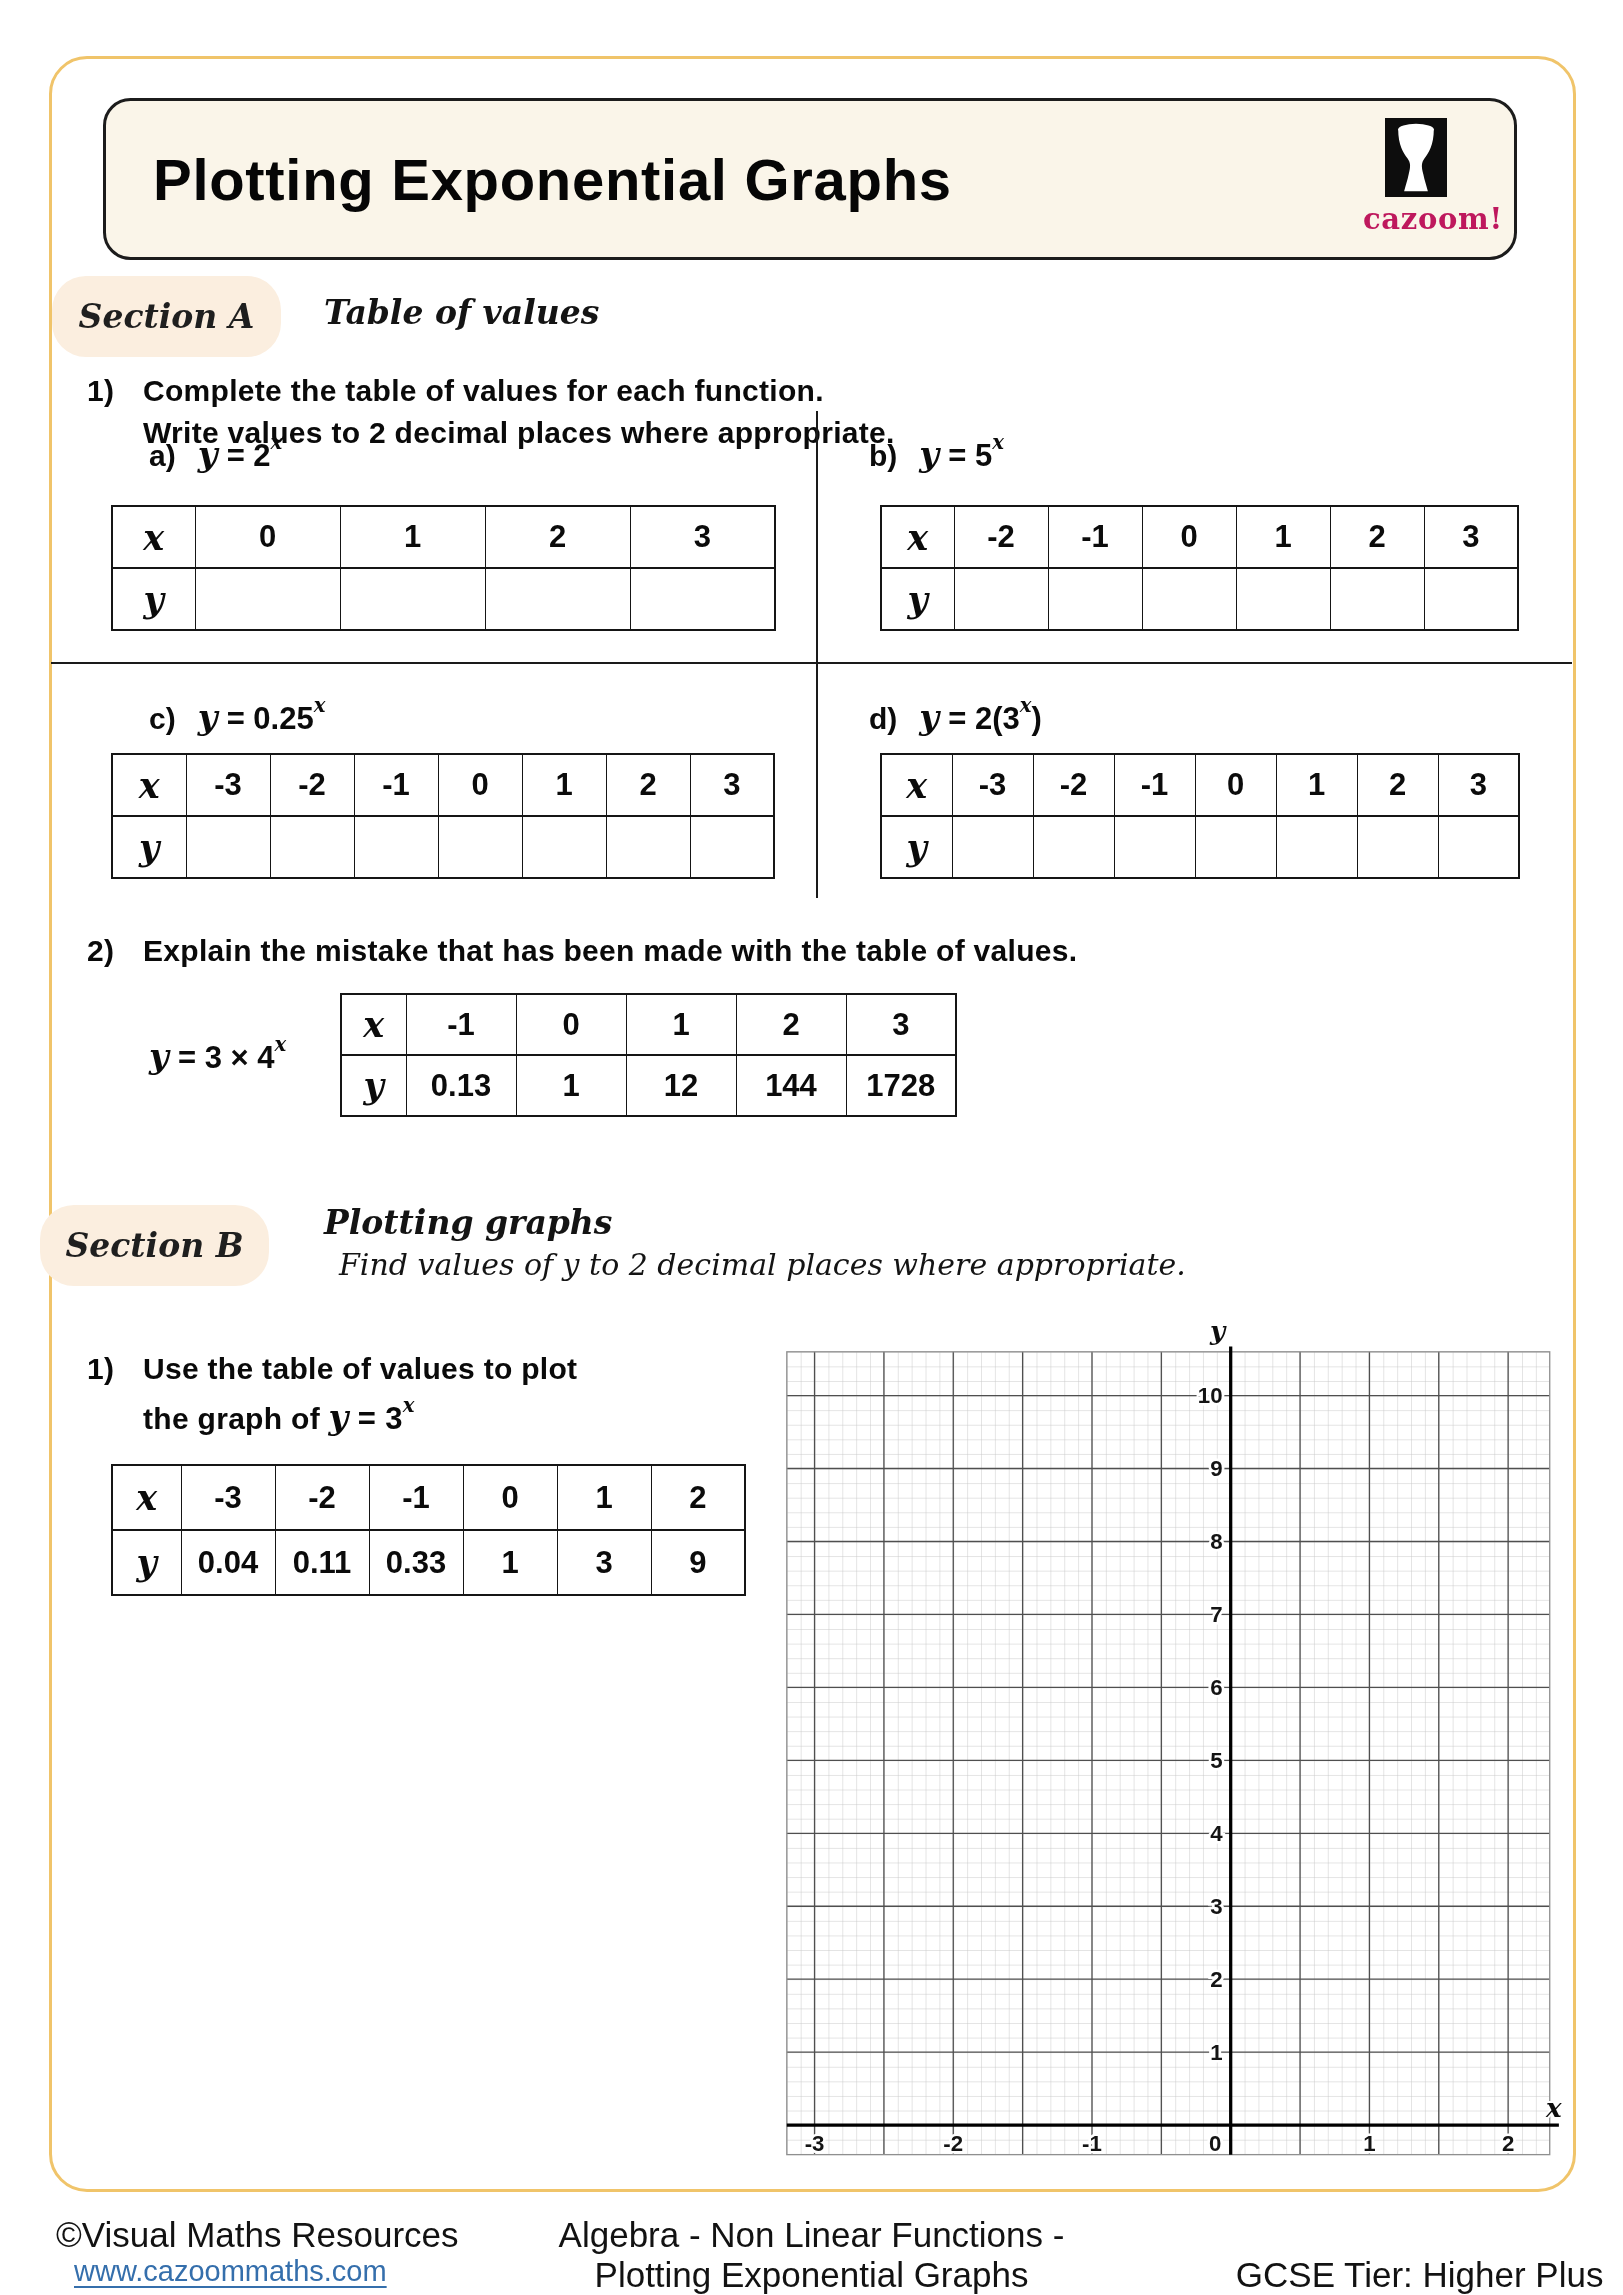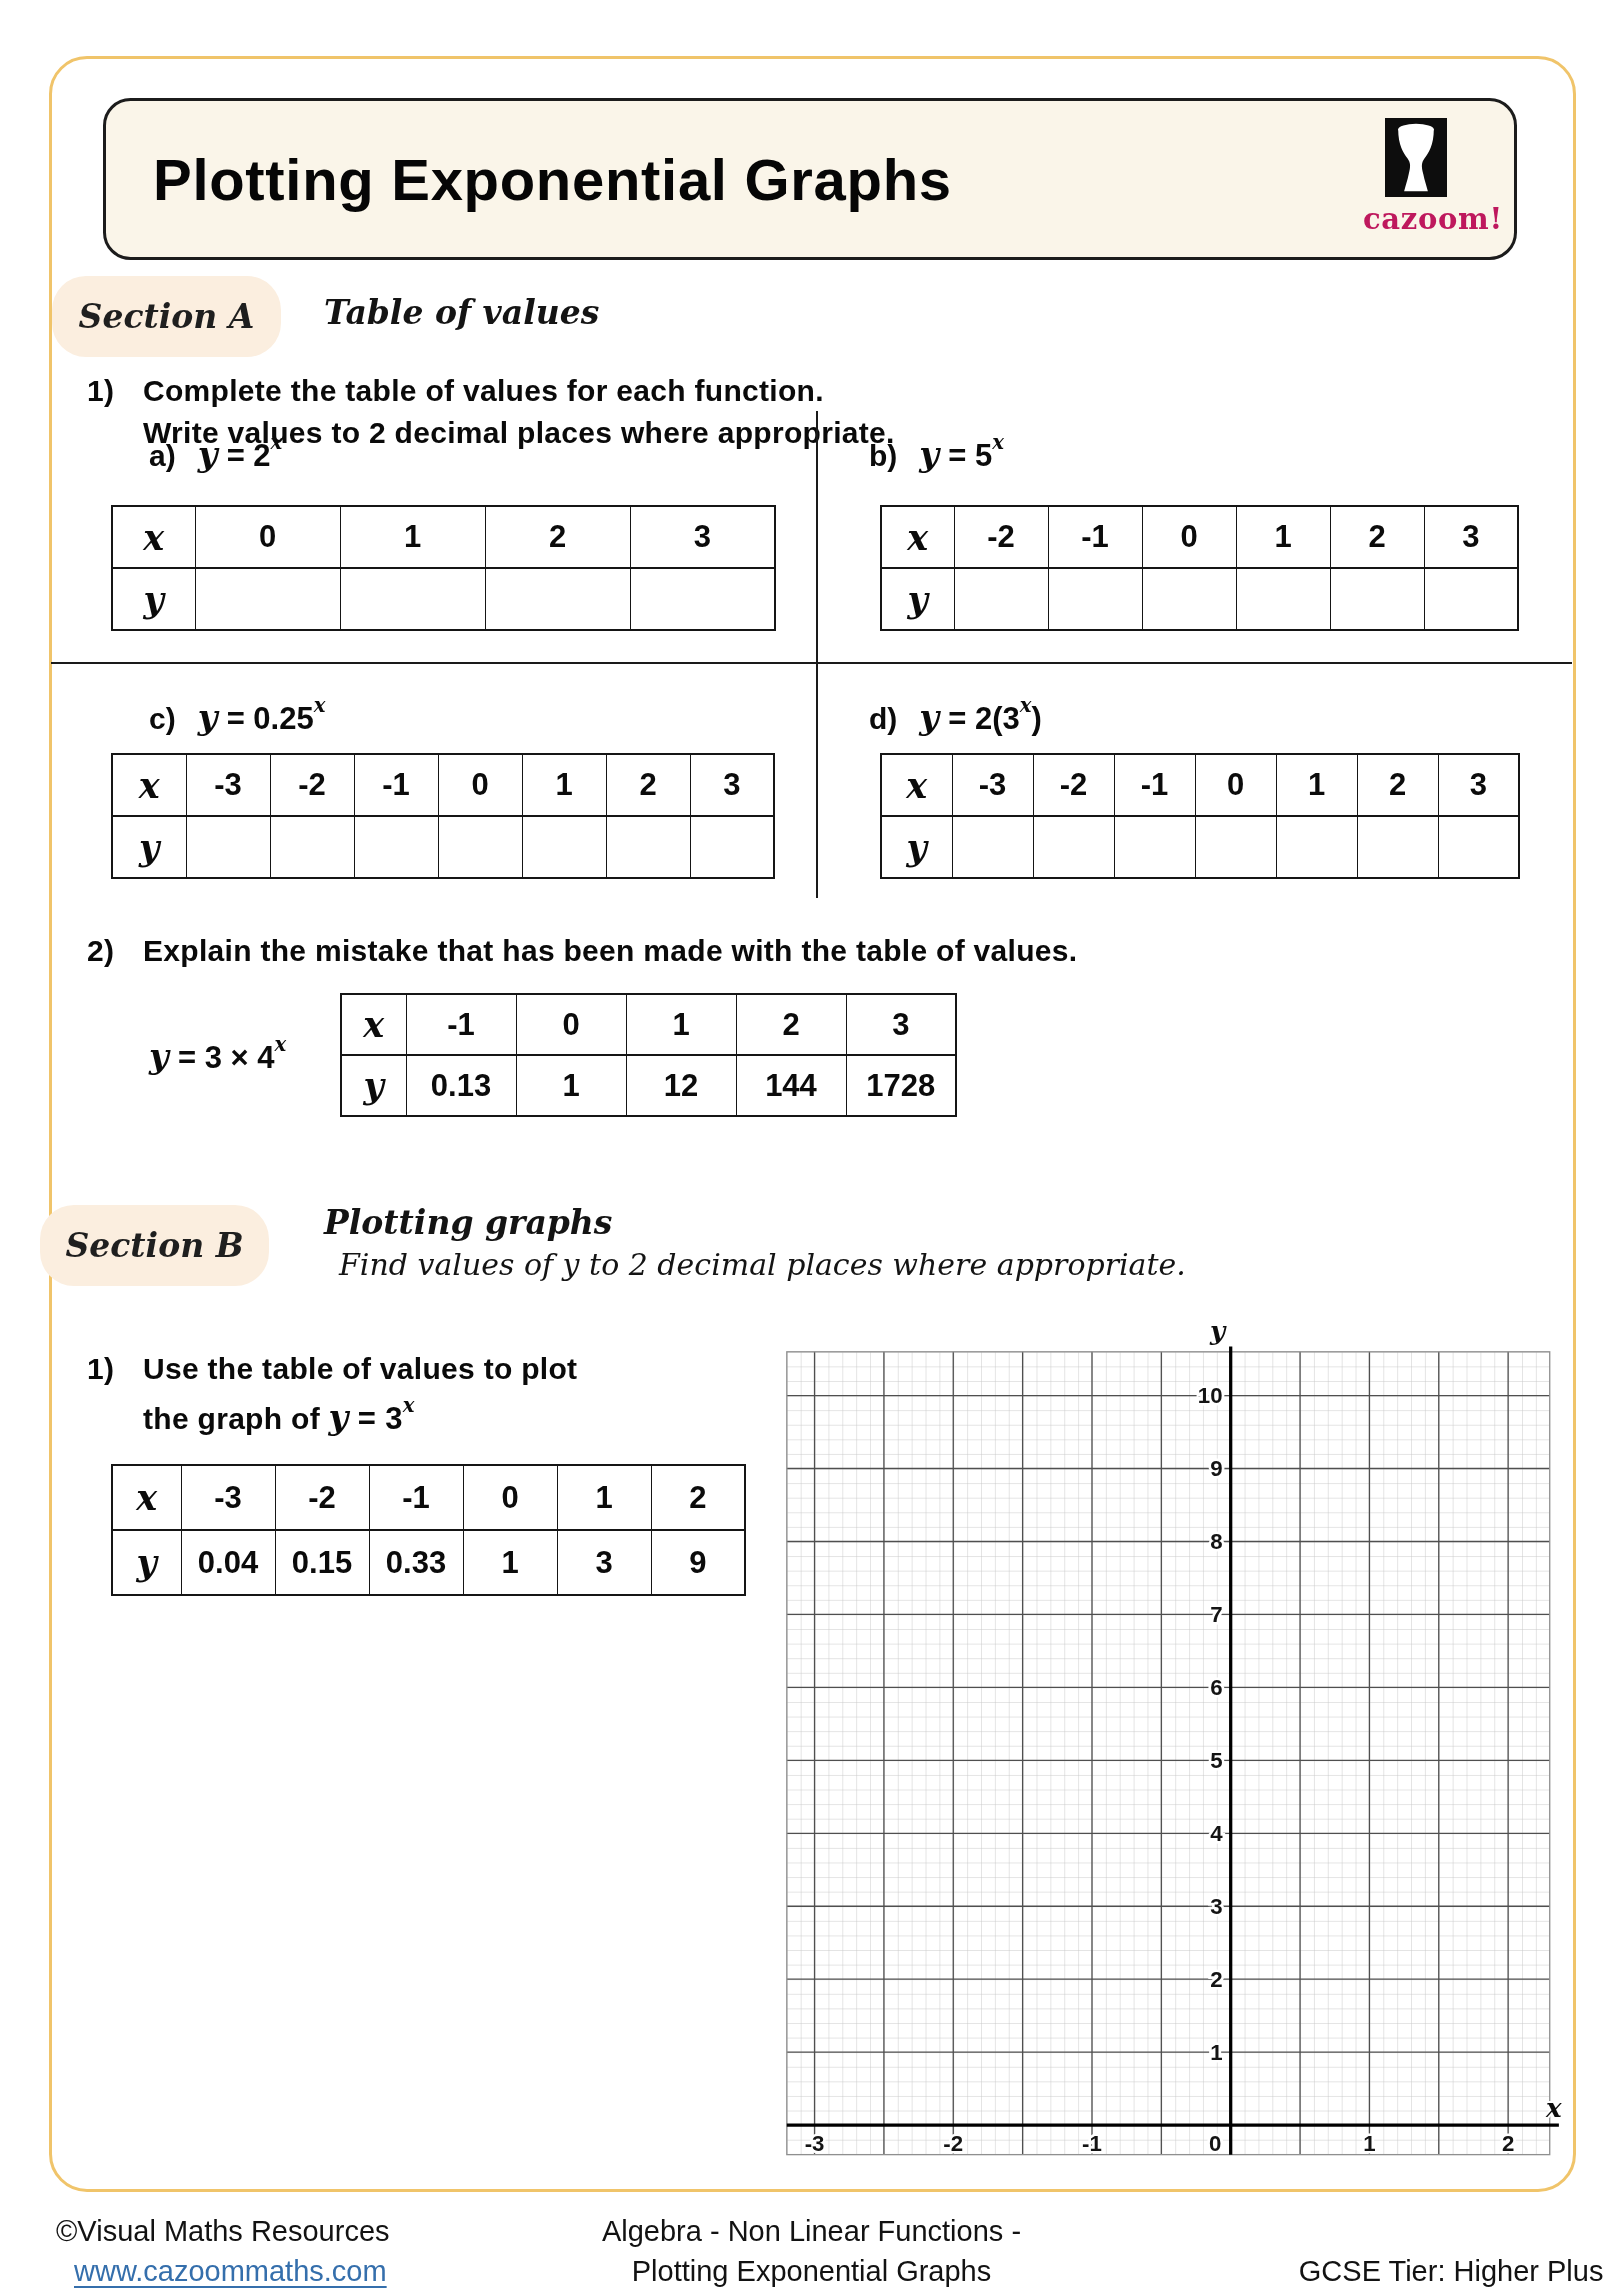--- a/index.html
+++ b/index.html
@@ -21,21 +21,21 @@
   .mrest{font-size:31px;font-weight:700;margin-left:9.2px;}
   .msup{font-family:"DejaVu Serif","Liberation Serif",serif;font-style:italic;font-weight:700;font-size:19.6px;vertical-align:17px;}
   .mpost{font-size:31px;font-weight:700;}
   .frm{white-space:nowrap;}
   table.vt{border-collapse:collapse;table-layout:fixed;background:#fff;border:2.6px solid #151515;}
   table.vt td{border:1.6px solid #151515;text-align:center;vertical-align:middle;font-weight:700;font-size:31px;padding:0;overflow:hidden;}
   table.vt tr.xr td{border-bottom-width:2.6px;}
   table.vt td.hd{font-family:"DejaVu Serif","Liberation Serif",serif;font-style:italic;font-weight:700;font-size:35px;}
   .divider-v{width:2px;background:#1a1a1a;}
   .divider-h{height:2px;background:#1a1a1a;}
-  .footer-text{font-size:29px;font-weight:500;color:#121212;}
+  .footer-text{font-size:35px;font-weight:500;color:#121212;}
   .footer-link{font-size:29px;font-weight:500;color:#356FAC;text-decoration:underline;text-decoration-thickness:2px;text-underline-offset:5.2px;margin-left:18px;}
   svg text.tick{font-family:"Liberation Sans","DejaVu Sans",sans-serif;font-size:34px;font-weight:700;fill:#141414;paint-order:stroke;stroke:#ffffff;stroke-width:8px;}
   svg text.axlab{font-family:"DejaVu Serif","Liberation Serif",serif;font-style:italic;font-weight:700;font-size:40px;fill:#0d0d0d;paint-order:stroke;stroke:#fff;stroke-width:6px;}
 </style>
 </head>
 <body>
 
 <div class="abs frame"></div>
 
 <div class="abs titlebox">
@@ -265,21 +265,21 @@
     <td>-3</td>
     <td>-2</td>
     <td>-1</td>
     <td>0</td>
     <td>1</td>
     <td>2</td>
   </tr>
   <tr style="height:65px;">
     <td class="hd">y</td>
     <td>0.04</td>
-    <td>0.15</td>
+    <td>0.11</td>
     <td>0.33</td>
     <td>1</td>
     <td>3</td>
     <td>9</td>
   </tr>
 </tbody>
   </table>
 
 <svg class="abs" style="left:784px;top:1323px;" width="779" height="865" viewBox="0 0 1190 1322">
   <defs>

